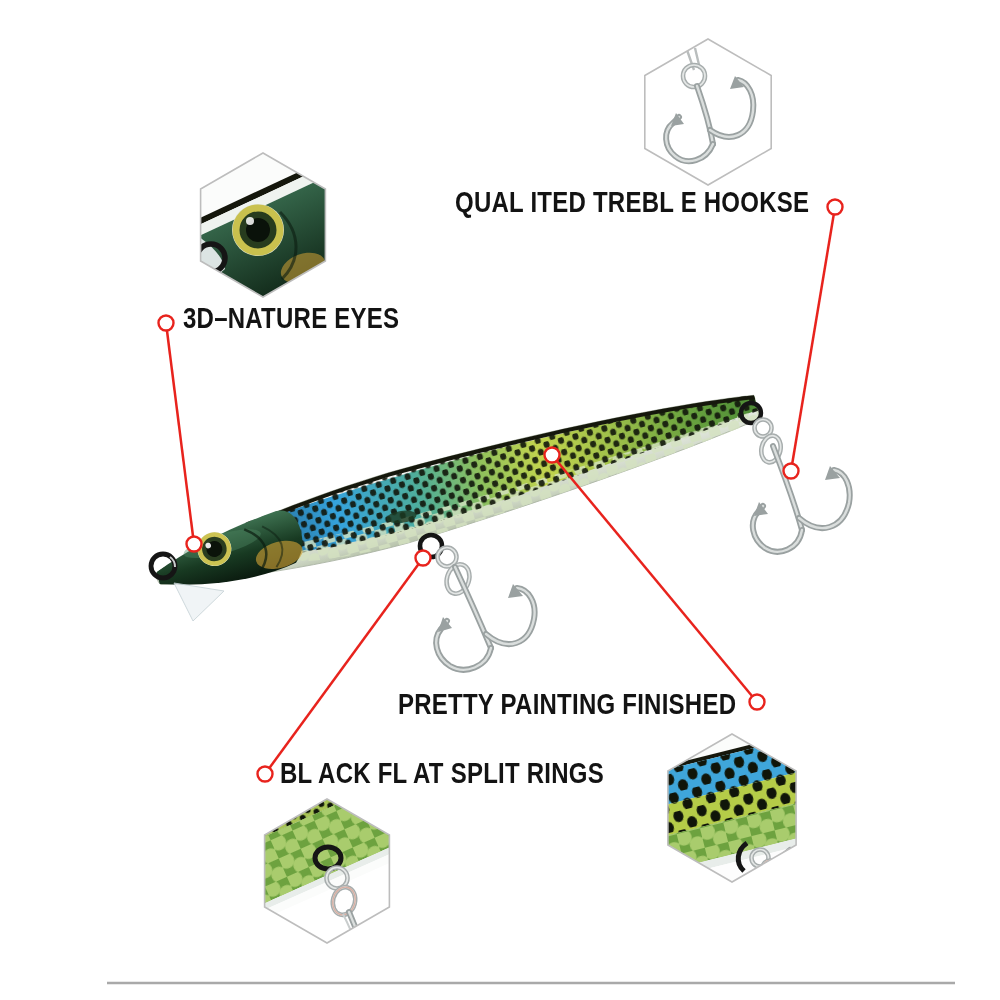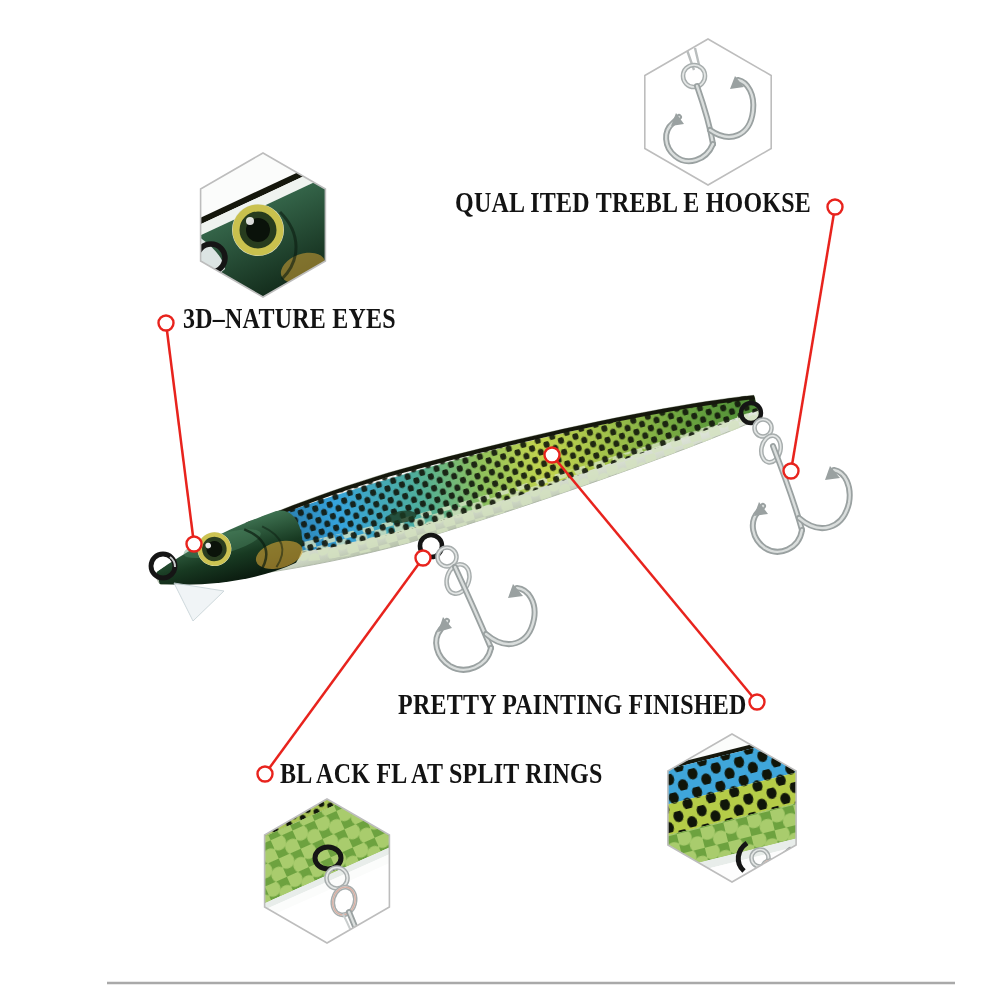--- a/index.html
+++ b/index.html
@@ -1,18 +1,18 @@
 <!DOCTYPE html>
 <html><head>
 <meta charset="utf-8">
 <style>
   html,body{margin:0;padding:0;background:#ffffff;}
   .stage{
     position:relative;width:1000px;height:1000px;background:#ffffff;
-    overflow:hidden;font-family:Liberation Serif, serif;
+    overflow:hidden;font-family:Liberation Sans, sans-serif;
   }
   .layer{position:absolute;left:0;top:0;}
   .callout-label{
     position:absolute;font-weight:700;font-size:30px;line-height:32px;
     color:#131313;letter-spacing:0.3px;white-space:nowrap;
     transform:scaleX(.8);transform-origin:0 0;
   }
   #lbl-hooks{left:455px;top:186px;}
   #lbl-eyes{left:183px;top:302px;}
   #lbl-painting{left:398px;top:688px;}

